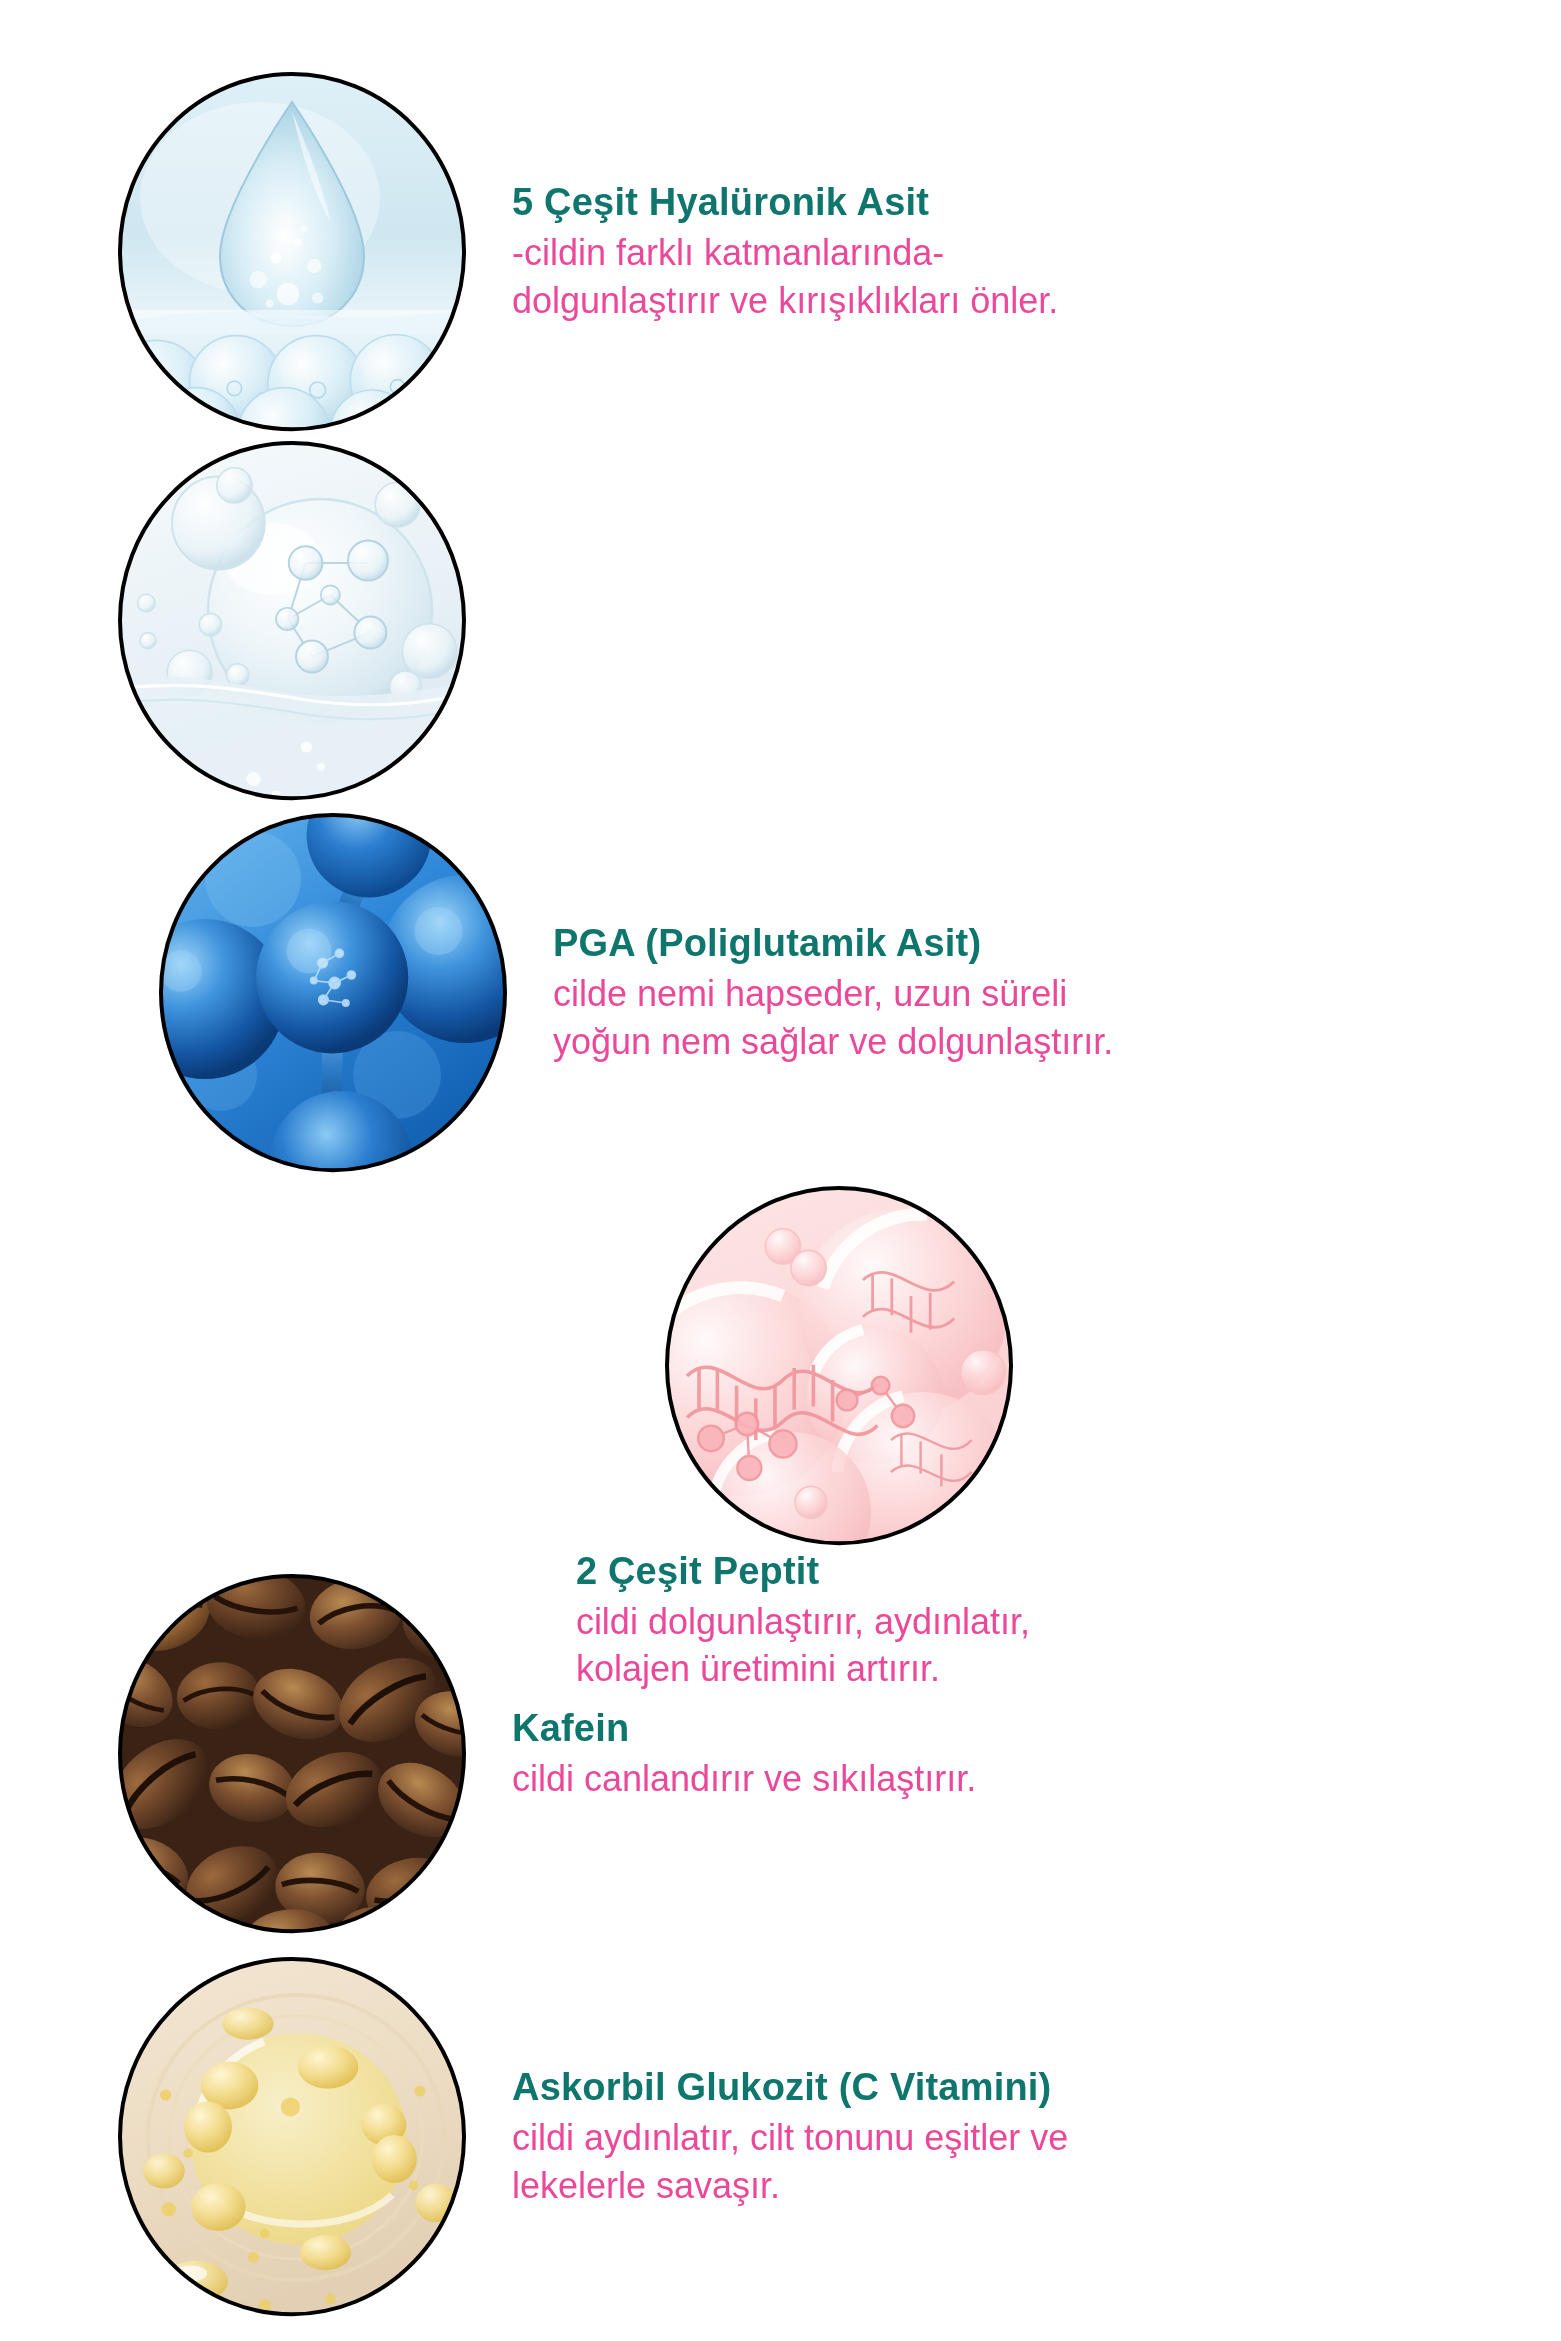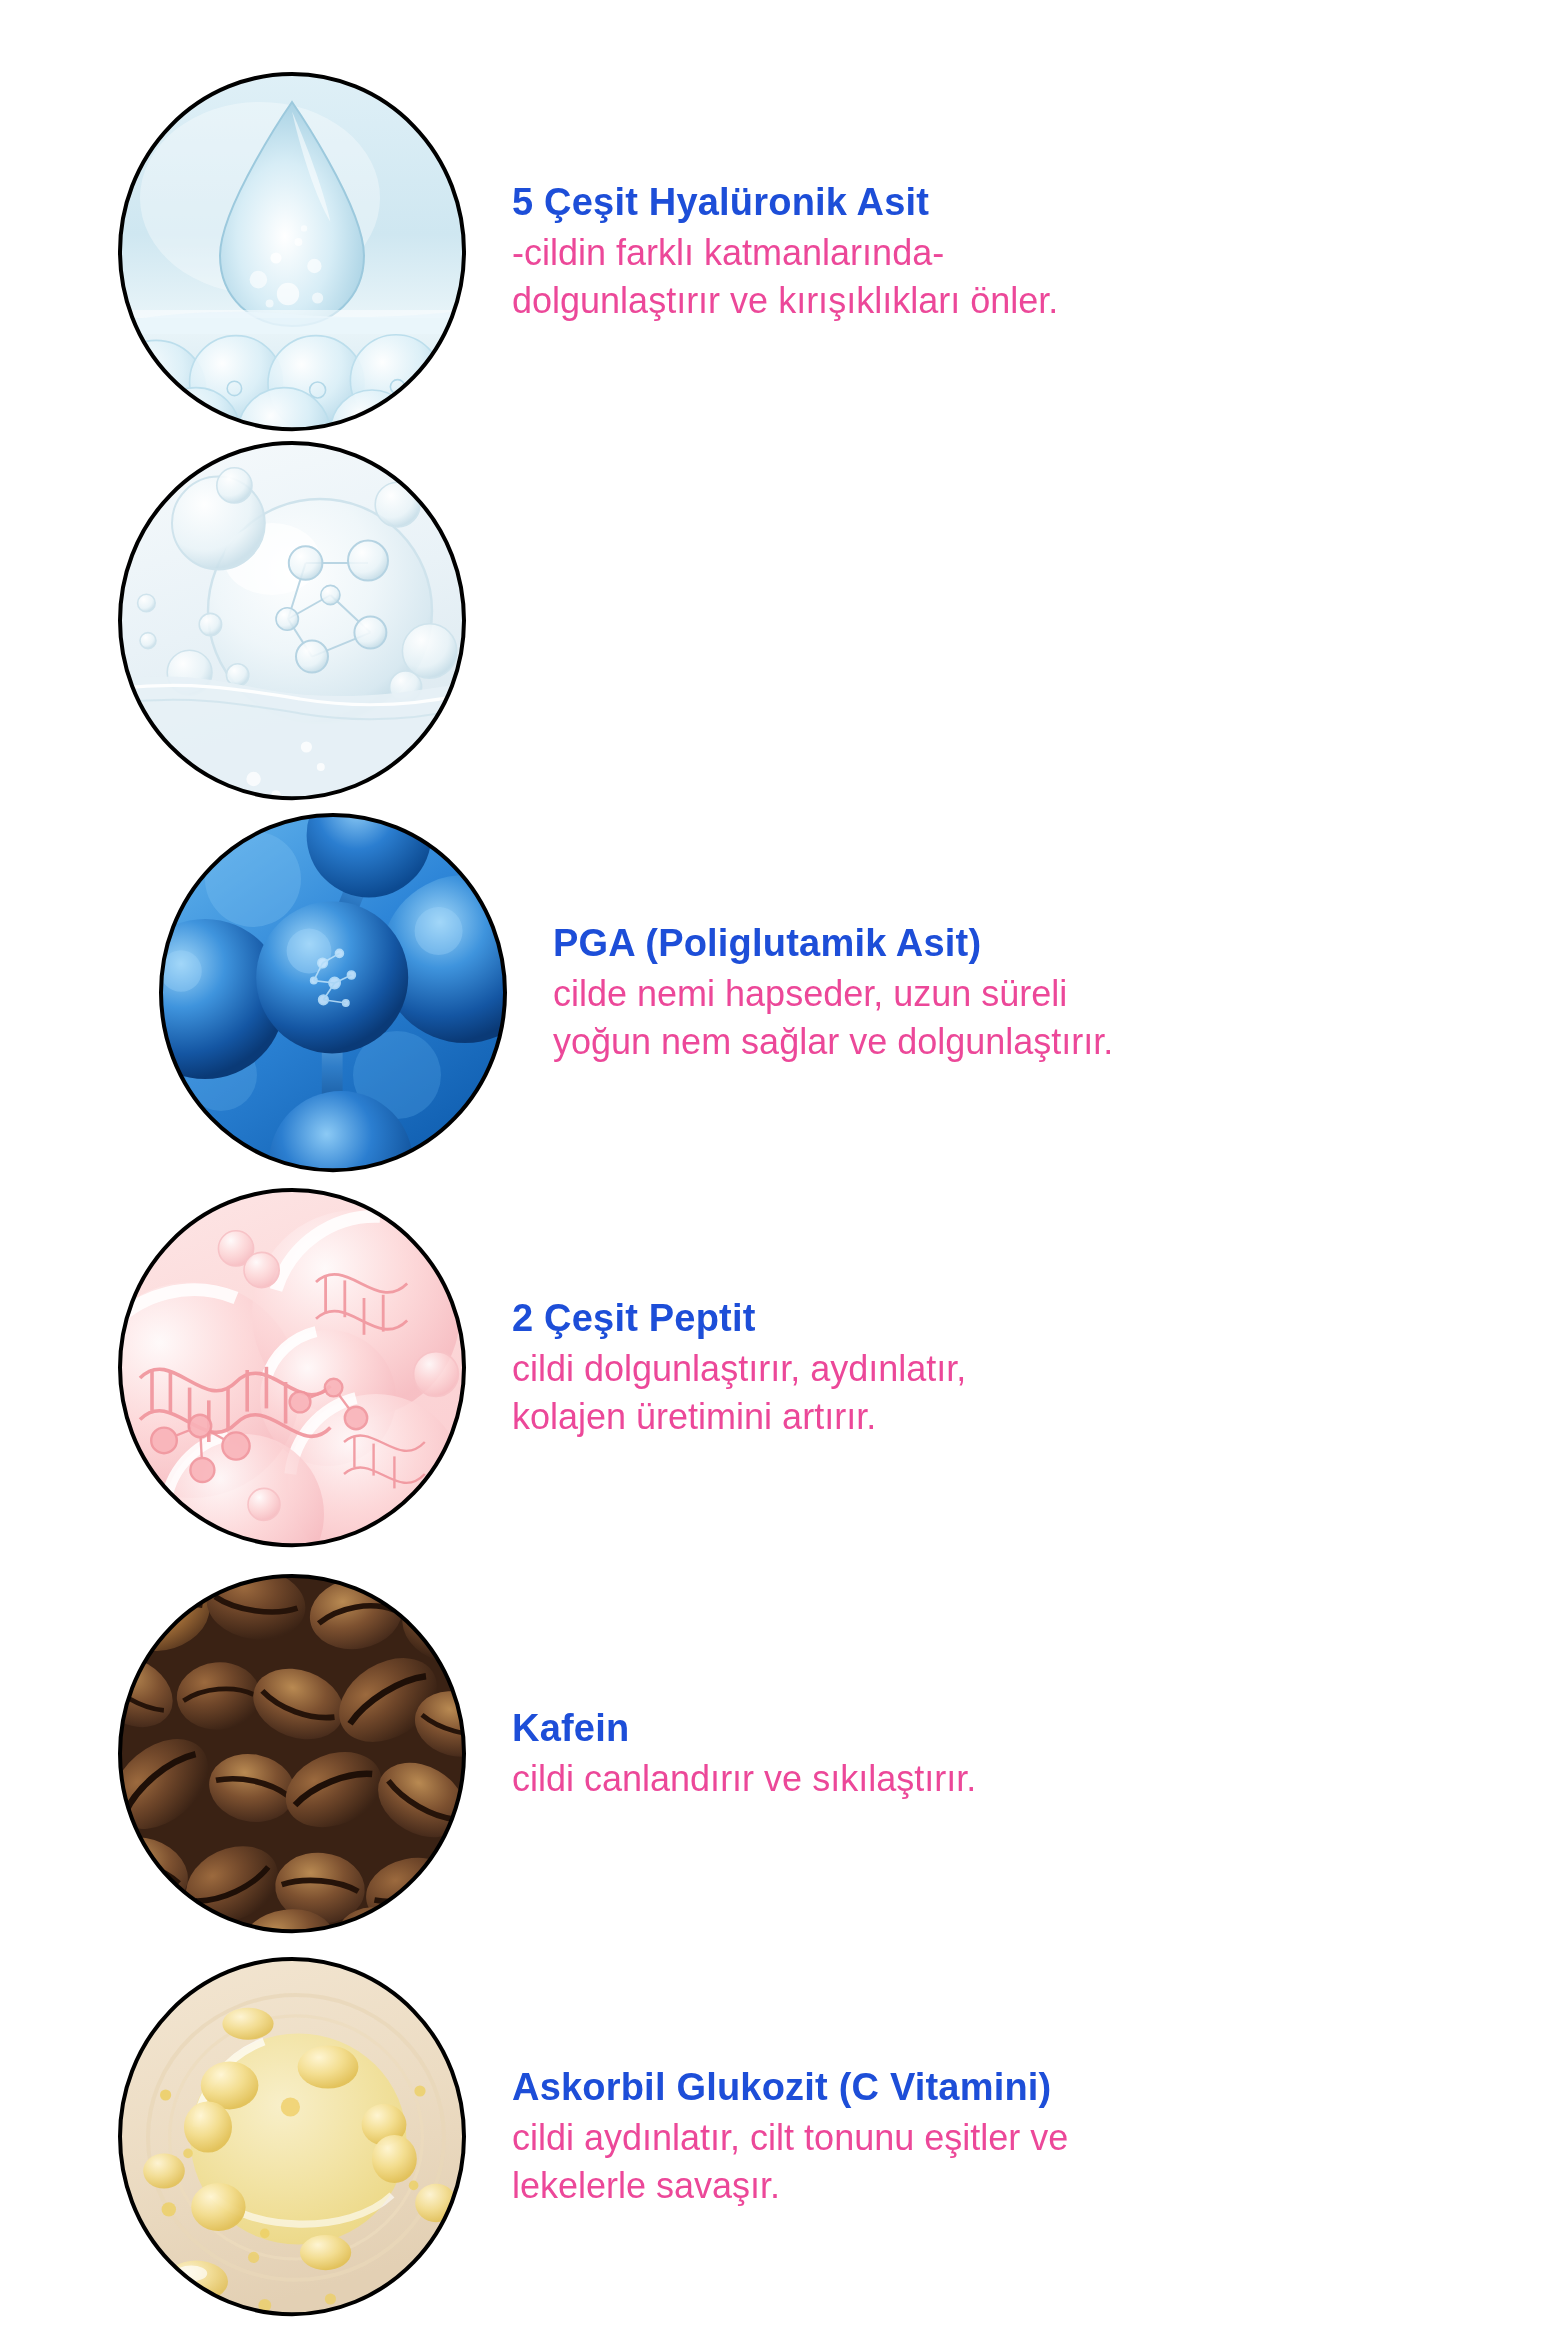--- a/index.html
+++ b/index.html
@@ -42,21 +42,21 @@
   .text-wrap {
     margin-left: 44px;
     flex: 1 1 auto;
     max-width: 985px;
   }
   .ing-title {
     font-size: 38px;
     font-weight: 700;
     line-height: 1.22;
     letter-spacing: 0.2px;
-    color: #1d4ed8;
+    color: #0f766e;
     margin: 0 0 3.2px 0;
     white-space: nowrap;
   }
   .ing-desc {
     font-size: 36px;
     font-weight: 400;
     line-height: 1.33;
     color: #ec4899;
     margin: 0;
   }
@@ -267,21 +267,21 @@
     </div>
     <div class="text-wrap">
       <h3 class="ing-title">PGA (Poliglutamik Asit)</h3>
       <p class="ing-desc">
         <span class="line">cilde nemi hapseder, uzun süreli</span>
         <span class="line">yoğun nem sağlar ve dolgunlaştırır.</span>
       </p>
     </div>
   </div>
 
-  <div class="ingredient-row" style="top:1184px;height:368px;">
+  <div class="ingredient-row" style="top:1184px;height:368px;flex-direction:column;">
     <div class="circle-wrap">
       <svg class="circle-svg" viewBox="0 0 440 455">
         <defs>
           <clipPath id="c4">
               <ellipse cx="220" cy="227" rx="215" ry="222"></ellipse>
             </clipPath>
           <linearGradient id="g4" x1="0" y1="0" x2="0.4" y2="1">
             <stop offset="0%" stop-color="#fde6e6"></stop>
             <stop offset="50%" stop-color="#fcdada"></stop>
             <stop offset="100%" stop-color="#fbcfd2"></stop>

